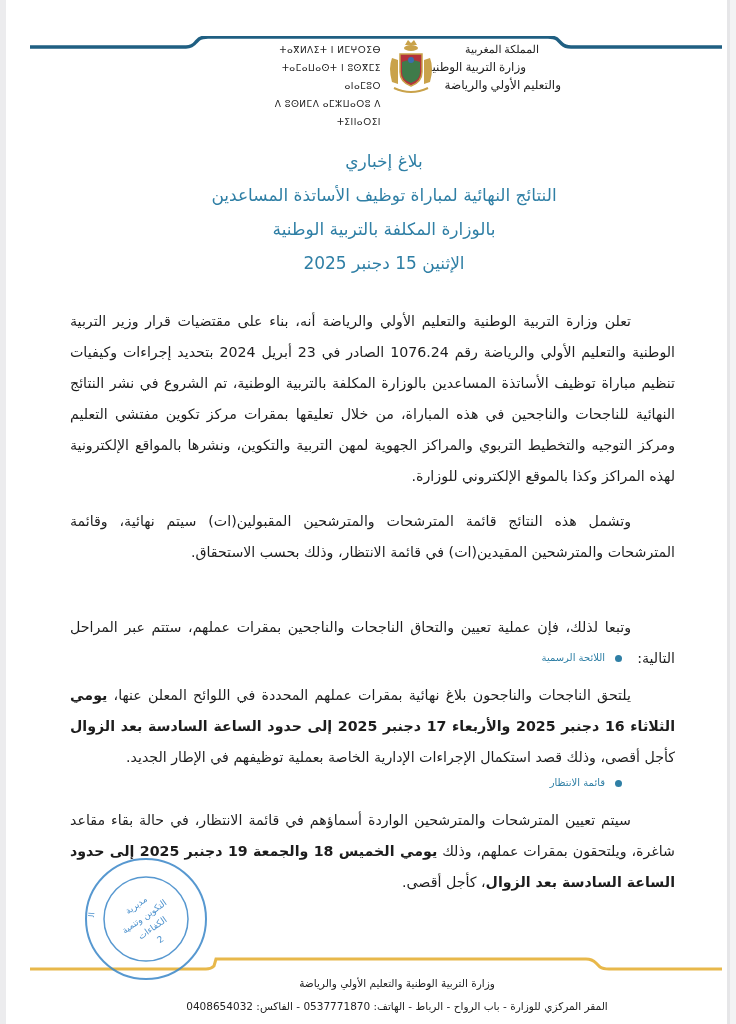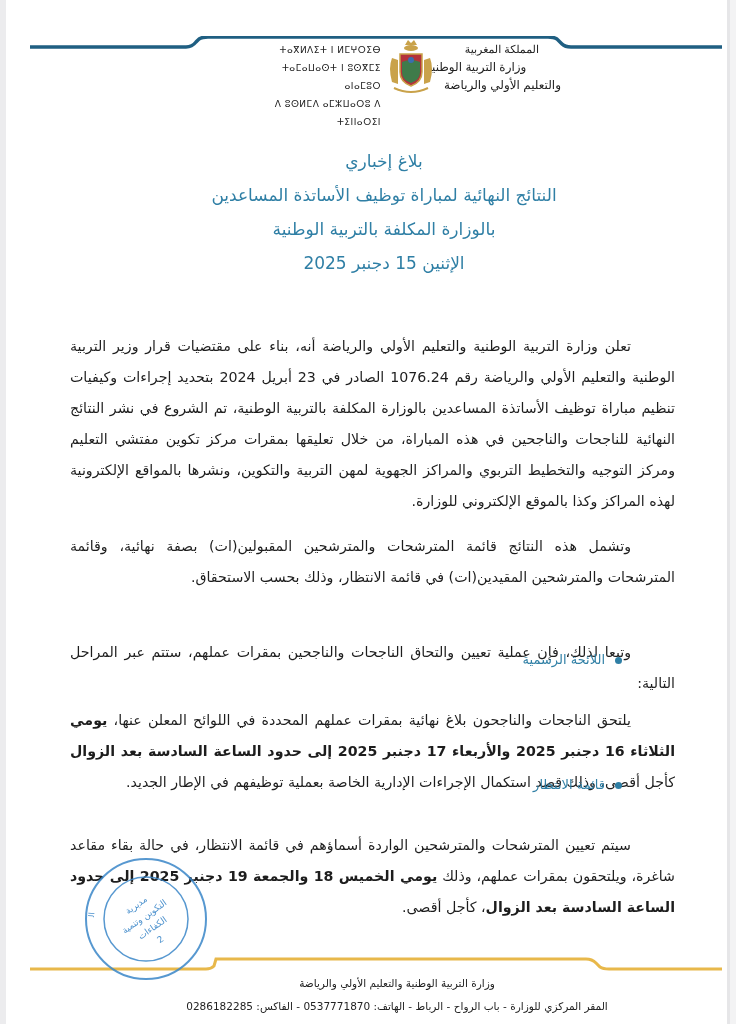--- a/index.html
+++ b/index.html
@@ -8,44 +8,44 @@
       font-family: "DejaVu Sans", sans-serif;
     }
     .page {
       position: absolute; left: 6px; top: 0; width: 721px; height: 1024px; background: #ffffff;
       border-right: 3px solid #e6e6e8;
     }
     .edge-left { position: absolute; left: 0; top: 0; width: 6px; height: 1024px; background: #ececee; }
     svg.rule { position: absolute; left: 0; }
     .header-ar {
       position: absolute; top: 40px; right: 166px; width: 170px; text-align: right;
-      font-family: Liberation Sans, sans-serif; color: #222;
+      font-family: Liberation Serif, serif; color: #222;
     }
     .header-ar div { line-height: 18px; }
     .header-ar .l1 { font-size: 11px; padding-right: 22px; }
     .header-ar .l2 { font-size: 12px; text-align: center; }
     .header-ar .l3 { font-size: 12px; }
     .header-tf {
       position: absolute; top: 41px; left: 245px; width: 130px; text-align: right; direction: ltr;
       font-family: "DejaVu Sans", sans-serif; color: #222; font-size: 9px; letter-spacing: 0.5px;
     }
     .header-tf div { line-height: 18px; }
     .crest { position: absolute; left: 380px; top: 38px; width: 50px; height: 60px; }
     .titles {
       position: absolute; top: 144px; left: 100px; width: 556px; text-align: center;
       color: #2f7fa5; font-weight: normal; font-family: "DejaVu Sans", sans-serif;
     }
     .titles div { font-size: 17px; line-height: 34px; }
     .body-text {
       position: absolute; left: 64px; width: 605px; text-align: justify; text-align-last: right;
       color: #1d1d1d; font-size: 14.2px; line-height: 31px; font-family: "DejaVu Sans", sans-serif;
     }
-    .indent { text-indent: 44px; margin-top: 25px; }
+    .indent { text-indent: 44px; }
     .bullet-head {
-      position: absolute; right: 105px; color: #2f7fa5; font-size: 13px; font-weight: normal;
+      position: absolute; right: 105px; color: #2f7fa5; font-size: 10px; font-weight: normal;
       font-family: "DejaVu Sans", sans-serif;
     }
     .bullet-head .dot { display: inline-block; width: 7px; height: 7px; border-radius: 50%; background: #2f7fa5; margin-left: 10px; vertical-align: middle; }
     b { font-weight: bold; }
     .stamp { position: absolute; left: 76px; top: 855px; width: 128px; height: 128px; }
     .footer {
       position: absolute; right: 60px; width: 540px; text-align: center; color: #222;
       font-family: "DejaVu Sans", sans-serif; font-size: 10.5px;
     }
   </style>
@@ -84,21 +84,21 @@
 
   <div class="titles">
     <div>بلاغ إخباري</div>
     <div>النتائج النهائية لمباراة توظيف الأساتذة المساعدين</div>
     <div>بالوزارة المكلفة بالتربية الوطنية</div>
     <div>الإثنين 15 دجنبر 2025</div>
   </div>
 
   <div class="body-text indent" style="top:306px">تعلن وزارة التربية الوطنية والتعليم الأولي والرياضة أنه، بناء على مقتضيات قرار وزير التربية الوطنية والتعليم الأولي والرياضة رقم 1076.24 الصادر في 23 أبريل 2024 بتحديد إجراءات وكيفيات تنظيم مباراة توظيف الأساتذة المساعدين بالوزارة المكلفة بالتربية الوطنية، تم الشروع في نشر النتائج النهائية للناجحات والناجحين في هذه المباراة، من خلال تعليقها بمقرات مركز تكوين مفتشي التعليم ومركز التوجيه والتخطيط التربوي والمراكز الجهوية لمهن التربية والتكوين، ونشرها بالمواقع الإلكترونية لهذه المراكز وكذا بالموقع الإلكتروني للوزارة.</div>
 
-  <div class="body-text indent" style="top:506px">وتشمل هذه النتائج قائمة المترشحات والمترشحين المقبولين(ات) بصفة نهائية، وقائمة المترشحات والمترشحين المقيدين(ات) في قائمة الانتظار، وذلك بحسب الاستحقاق.</div>
+  <div class="body-text indent" style="top:506px">وتشمل هذه النتائج قائمة المترشحات والمترشحين المقبولين(ات) سيتم نهائية، وقائمة المترشحات والمترشحين المقيدين(ات) في قائمة الانتظار، وذلك بحسب الاستحقاق.</div>
 
   <div class="body-text indent" style="top:612px">وتبعا لذلك، فإن عملية تعيين والتحاق الناجحات والناجحين بمقرات عملهم، ستتم عبر المراحل التالية:</div>
 
   <div class="bullet-head" style="top:652px">
     <span class="dot"></span><span>اللائحة الرسمية</span>
   </div>
   <div class="body-text indent" style="top:680px"><span>يلتحق الناجحات والناجحون بلاغ نهائية بمقرات عملهم المحددة في اللوائح المعلن عنها، </span><b>يومي الثلاثاء 16 دجنبر 2025 والأربعاء 17 دجنبر 2025 إلى حدود الساعة السادسة بعد الزوال</b><span> كأجل أقصى، وذلك قصد استكمال الإجراءات الإدارية الخاصة بعملية توظيفهم في الإطار الجديد.</span></div>
 
   <div class="bullet-head" style="top:777px">
     <span class="dot"></span><span>قائمة الانتظار</span>
@@ -121,14 +121,14 @@
     </text>
     <g transform="rotate(-35 64 64)" fill="#3a86c8" font-family="DejaVu Sans, sans-serif" text-anchor="middle" opacity="0.9">
       <text x="64" y="50" font-size="9">مديرية</text>
       <text x="64" y="64" font-size="9">التكوين وتنمية</text>
       <text x="64" y="78" font-size="9">الكفاءات</text>
       <text x="64" y="92" font-size="9">2</text>
     </g>
   </svg>
 
   <div class="footer" style="top:977px">وزارة التربية الوطنية والتعليم الأولي والرياضة</div>
-  <div class="footer" style="top:1000px">المقر المركزي للوزارة - باب الرواح - الرباط - الهاتف: 0537771870 - الفاكس: 0286182285</div>
+  <div class="footer" style="top:1000px">المقر المركزي للوزارة - باب الرواح - الرباط - الهاتف: 0537771870 - الفاكس: 0408654032</div>
 </div>
 
 </body></html>

